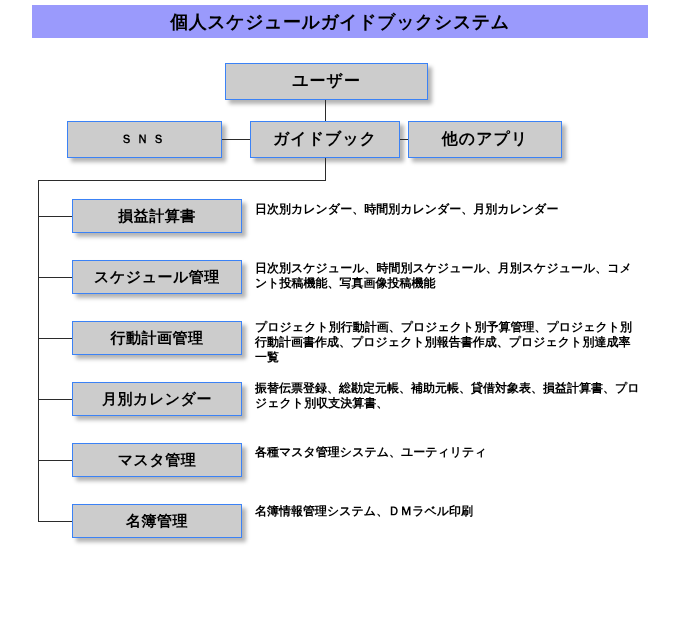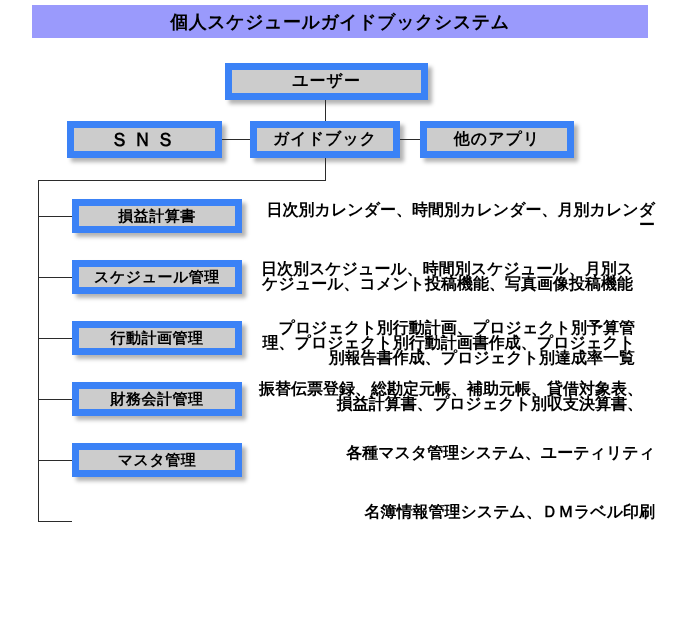--- a/index.html
+++ b/index.html
@@ -37,61 +37,60 @@
     font-weight: bold;
     color: #000000;
     letter-spacing: 0.5px;
     white-space: nowrap;
   }
 
   
   .node {
     position: absolute;
     background: #cccccc;
-    border: 7px solid #3b82f6;
+    border: 1px solid #3b82f6;
     box-sizing: border-box;
     box-shadow: 4px 4px 4px rgba(0,0,0,0.30);
     display: flex;
     align-items: center;
     justify-content: center;
     color: #000000;
     font-weight: bold;
     white-space: nowrap;
   }
   .node.top {
     font-size: 16px;
     letter-spacing: 1px;
   }
   .node.module {
     font-size: 15px;
     letter-spacing: 0.5px;
   }
   .node.sns {
-    font-size: 19px;
+    font-size: 12px;
     letter-spacing: 4px;
     font-family: Liberation Serif, serif;
   }
 
   
   .line {
     position: absolute;
     background: #2b2b2b;
   }
   .line.h { height: 1px; }
   .line.v { width: 1px; }
 
   
   .desc {
     position: absolute;
-    font-size: 16px;
+    font-size: 12px;
     font-weight: bold;
     color: #000000;
     line-height: 15px;
     letter-spacing: 0px;
-    text-align: right;
   }
 </style>
 </head>
 <body>
 
 <div id="canvas">
 
   <div class="title-bar">
     <span class="title-text">個人スケジュールガイドブックシステム</span>
   </div>
@@ -107,21 +106,21 @@
   </div>
 
   <div class="line h" style="left:222px; top:139px; width:28px;"></div>
 
   <div class="node top" style="left:250px; top:121px; width:150px; height:37px;">
     <span>ガイドブック</span>
   </div>
 
   <div class="line h" style="left:400px; top:139px; width:28px;"></div>
 
-  <div class="node top" style="left:420px; top:121px; width:154px; height:37px;text-align:center;">
+  <div class="node top" style="left:408px; top:121px; width:154px; height:37px;text-align:center;">
     <span>他のアプリ</span>
   </div>
 
   <div class="line v" style="left:325px; top:158px; height:22px;"></div>
 
   <div class="line h" style="left:38px; top:180px; width:288px;"></div>
 
   <div class="line v" style="left:38px; top:180px; height:341px;"></div>
 
   <div class="line h" style="left:38px; top:216px; width:34px;"></div>
@@ -134,24 +133,27 @@
   <div class="node module" style="left:72px; top:199px; width:170px; height:34px;">
     <span>損益計算書</span>
   </div>
   <div class="node module" style="left:72px; top:260px; width:170px; height:34px;align-items:center;">
     <span>スケジュール管理</span>
   </div>
   <div class="node module" style="left:72px; top:321px; width:170px; height:34px;">
     <span>行動計画管理</span>
   </div>
   <div class="node module" style="left:72px; top:382px; width:170px; height:34px;">
-    <span>財務会計管理</span>
+    <span>月別カレンダー</span>
   </div>
   <div class="node module" style="left:72px; top:443px; width:170px; height:34px;">
     <span>マスタ管理</span>
+  </div>
+  <div class="node module" style="left:72px; top:504px; width:170px; height:34px;">
+    <span>名簿管理</span>
   </div>
 
   <div class="desc" style="left:255px; top:202px; width:400px;">日次別カレンダー、時間別カレンダー、月別カレンダー</div>
 
   <div class="desc" style="left:255px; top:261px; width:378px;">日次別スケジュール、時間別スケジュール、月別スケジュール、コメント投稿機能、写真画像投稿機能</div>
 
   <div class="desc" style="left:255px; top:320px; width:380px;">プロジェクト別行動計画、プロジェクト別予算管理、プロジェクト別行動計画書作成、プロジェクト別報告書作成、プロジェクト別達成率一覧</div>
 
   <div class="desc" style="left:255px; top:381px; width:388px;">振替伝票登録、総勘定元帳、補助元帳、貸借対象表、損益計算書、プロジェクト別収支決算書、</div>
 

